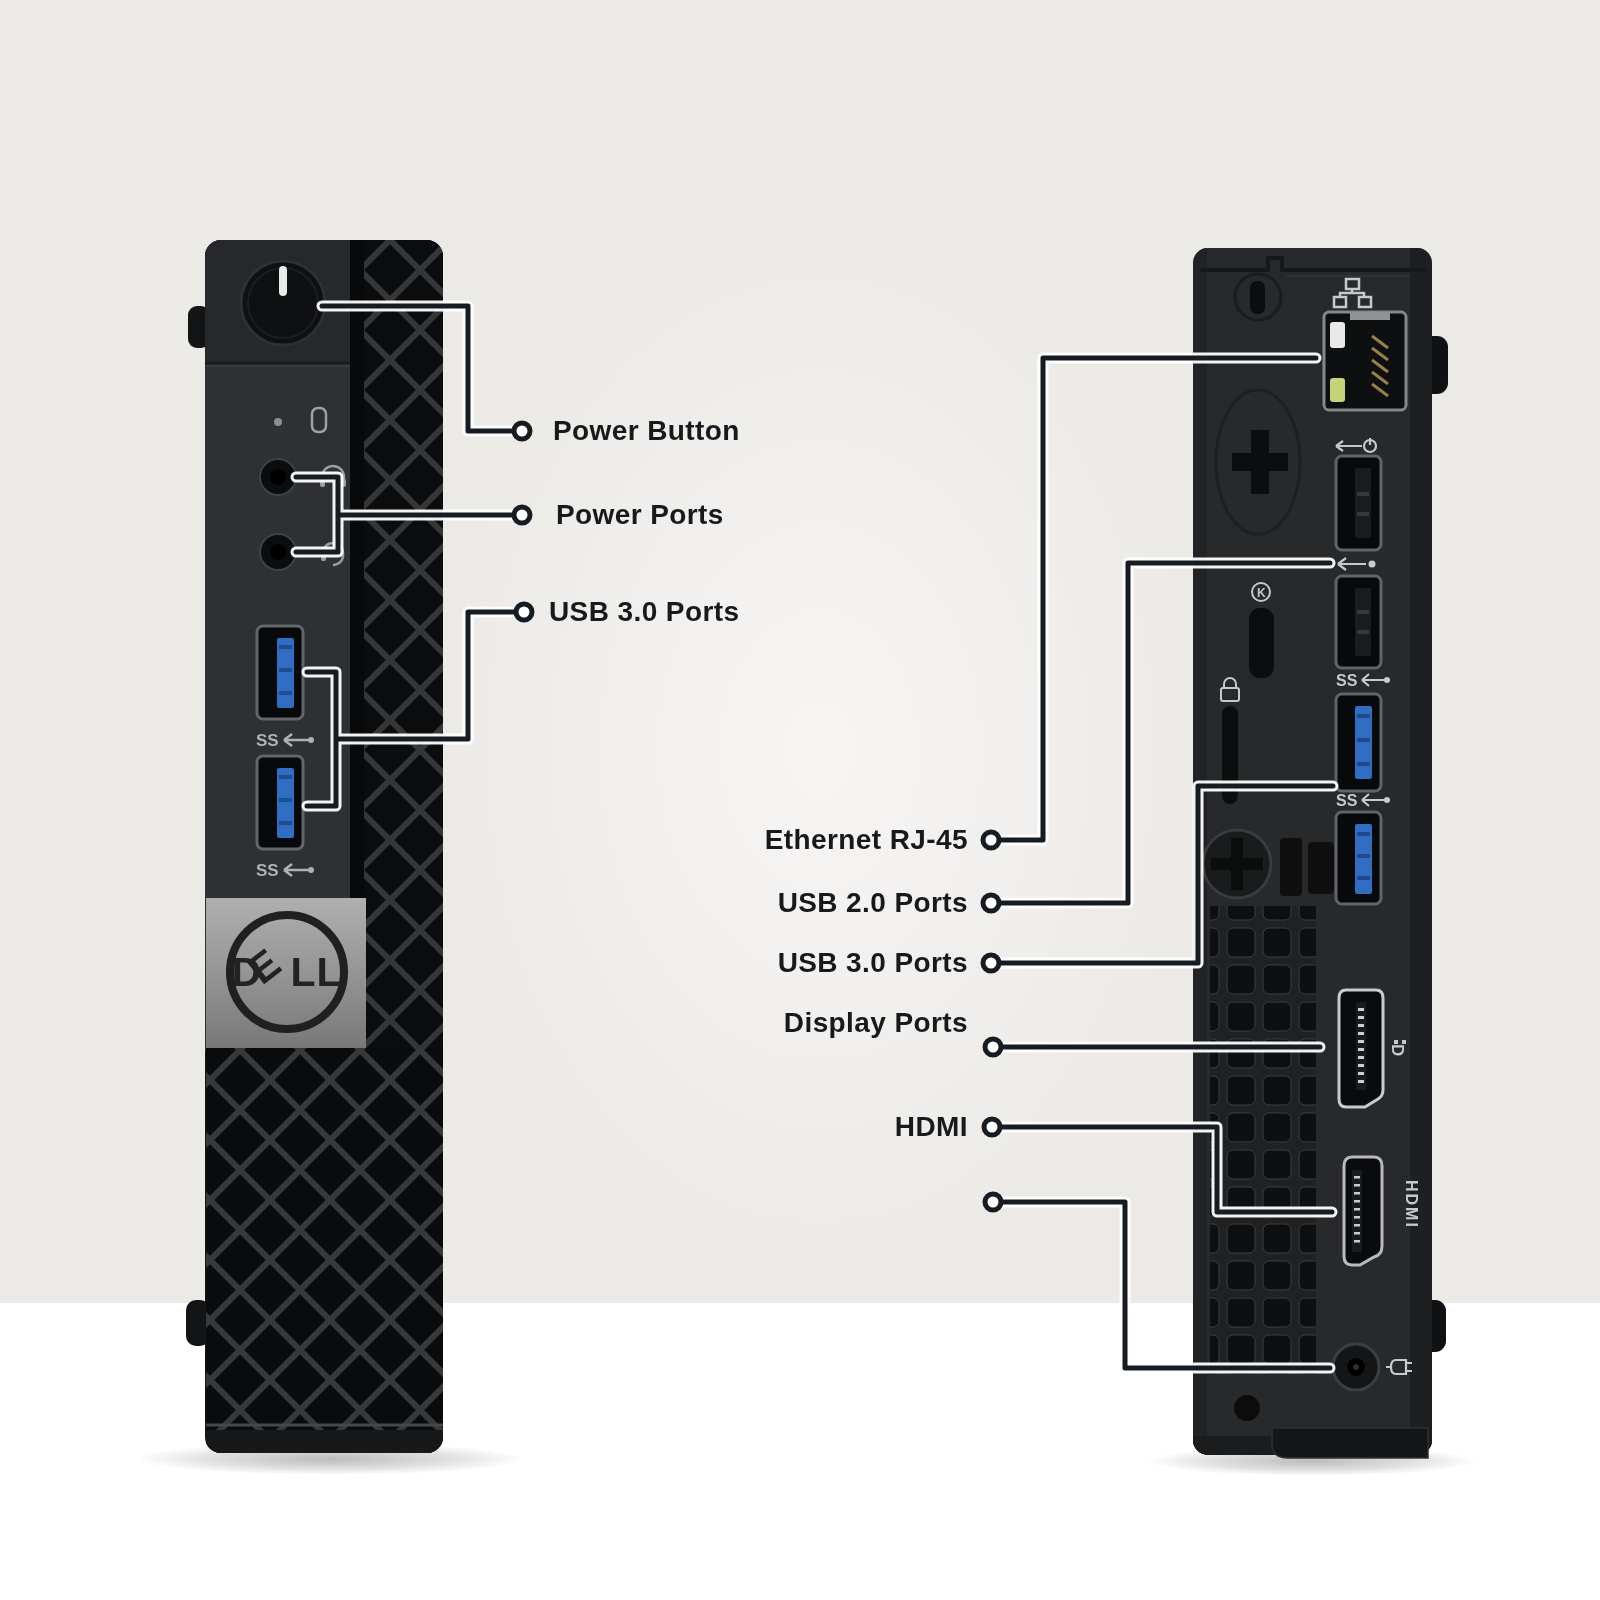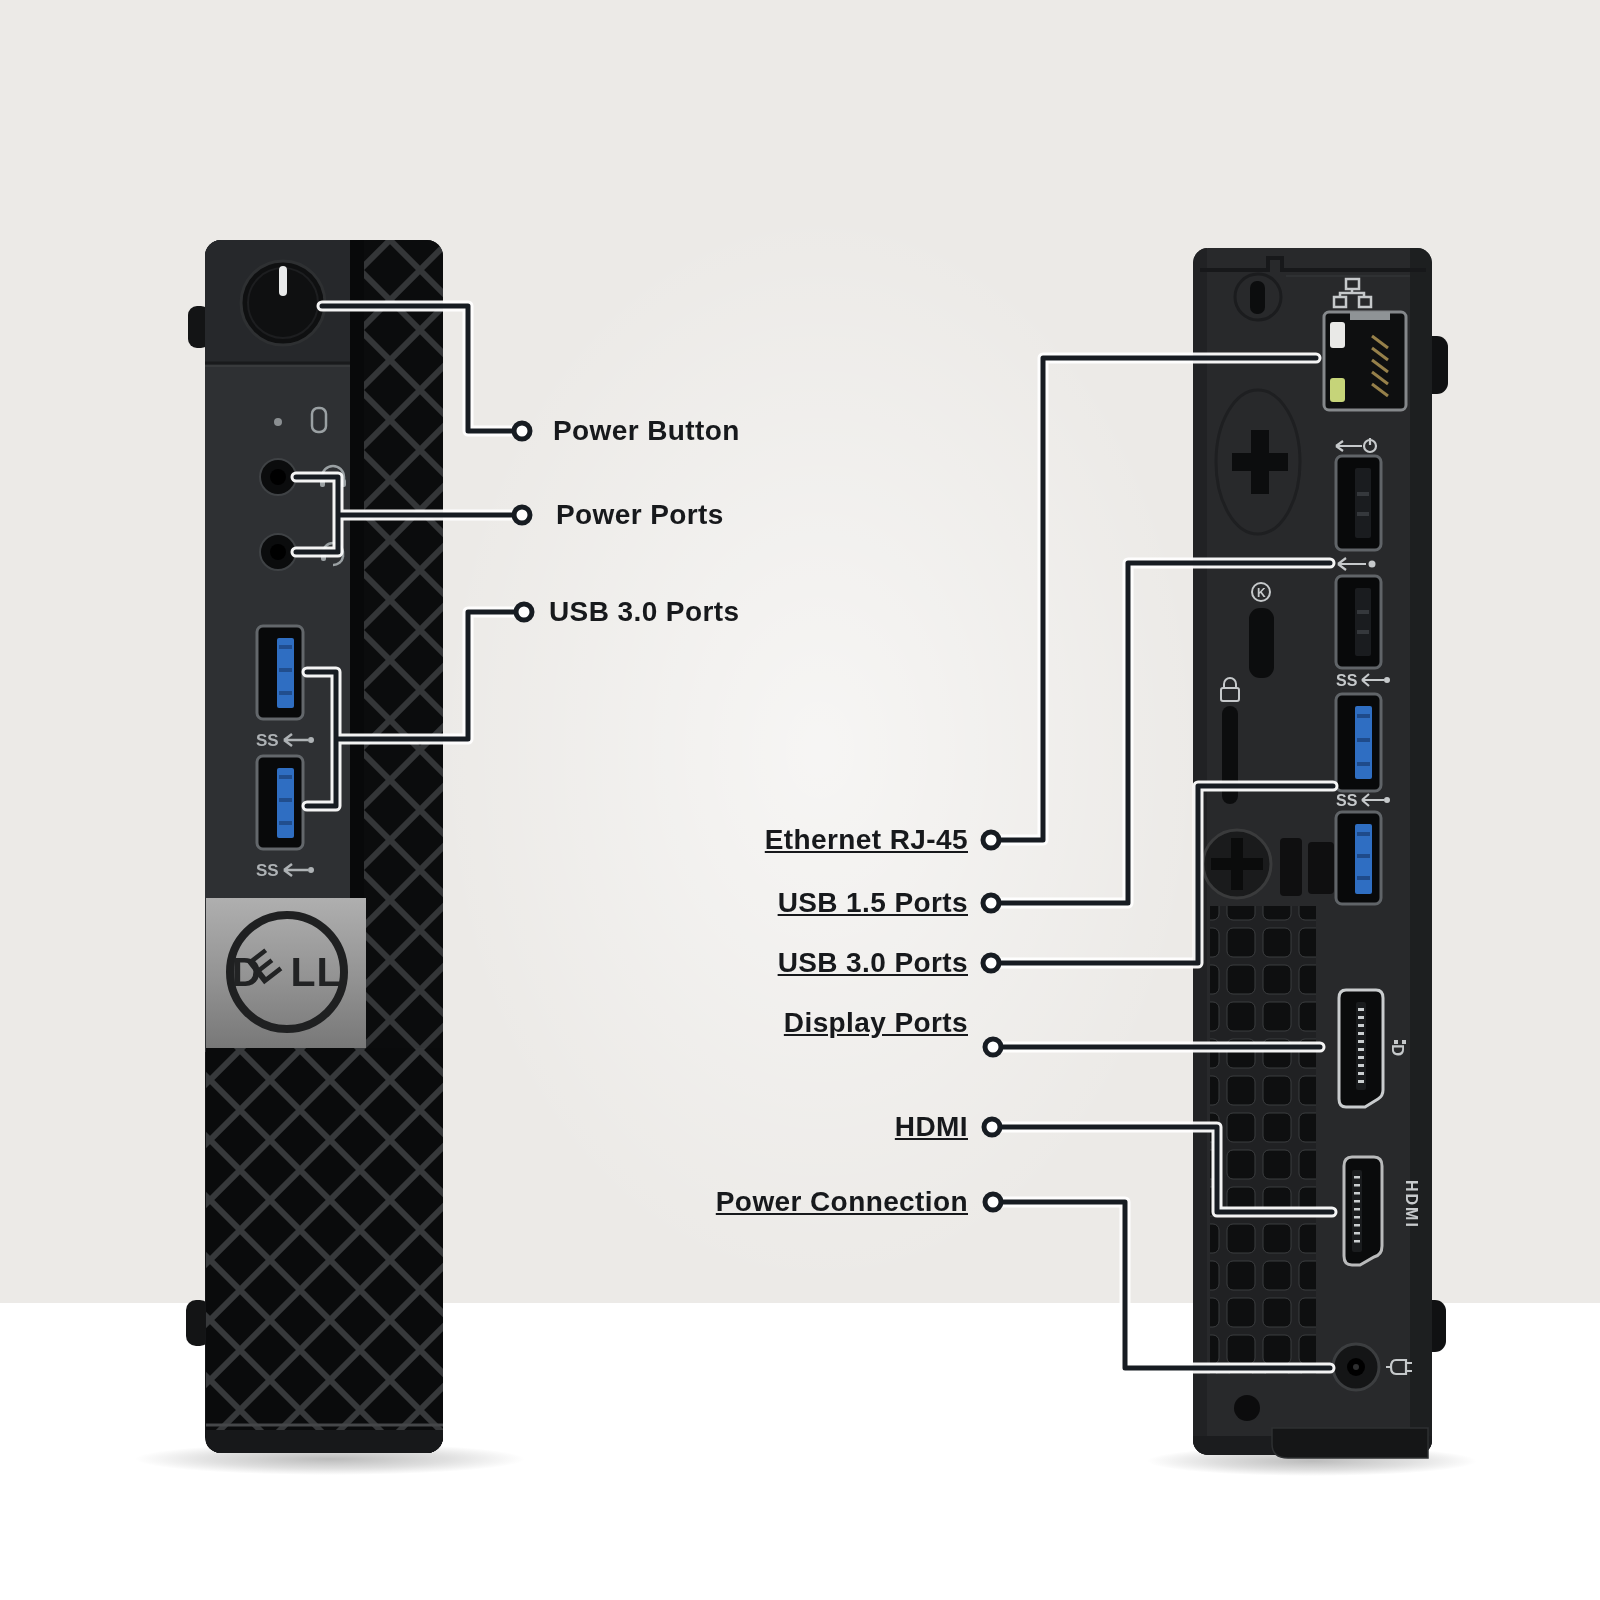--- a/index.html
+++ b/index.html
@@ -12,21 +12,21 @@
     content:"";position:absolute;left:430px;top:200px;width:780px;height:1100px;
     background:radial-gradient(ellipse at center, rgba(255,255,255,.55) 0%, rgba(255,255,255,0) 70%);
     pointer-events:none;
   }
   svg.scene{position:absolute;left:0;top:0;}
   .label{
     position:absolute;
     font-weight:700;font-size:28px;line-height:38px;letter-spacing:.4px;
     color:#17191C;white-space:nowrap;
   }
-  .label.right{text-align:center;text-decoration:underline;}
+  .label.right{text-align:center;}
 </style>
 </head>
 <body>
 
 <div class="stage">
 
 <svg class="scene" width="1600" height="1600" viewBox="0 0 1600 1600">
   <defs>
     <pattern id="lattice" width="60" height="60" patternUnits="userSpaceOnUse">
       <rect width="60" height="60" fill="#0a0b0c"></rect>
@@ -339,19 +339,18 @@
       <circle cx="993" cy="1202" r="8"></circle>
     </g>
   </g>
 </svg>
 
 <div class="label" style="left:553px;top:412px">Power Button</div>
 <div class="label" style="left:556px;top:496px">Power Ports</div>
 <div class="label" style="left:549px;top:593px">USB 3.0 Ports</div>
 
 <div class="label right" style="right:632px;top:821px">Ethernet RJ-45</div>
-<div class="label right" style="right:632px;top:884px">USB 1.5 Ports</div>
+<div class="label right" style="right:632px;top:884px">USB 2.0 Ports</div>
 <div class="label right" style="right:632px;top:944px">USB 3.0 Ports</div>
 <div class="label right" style="right:632px;top:1004px">Display Ports</div>
 <div class="label right" style="right:632px;top:1108px">HDMI</div>
-<div class="label right" style="right:632px;top:1183px">Power Connection</div>
 
 </div>
 
 </body></html>

